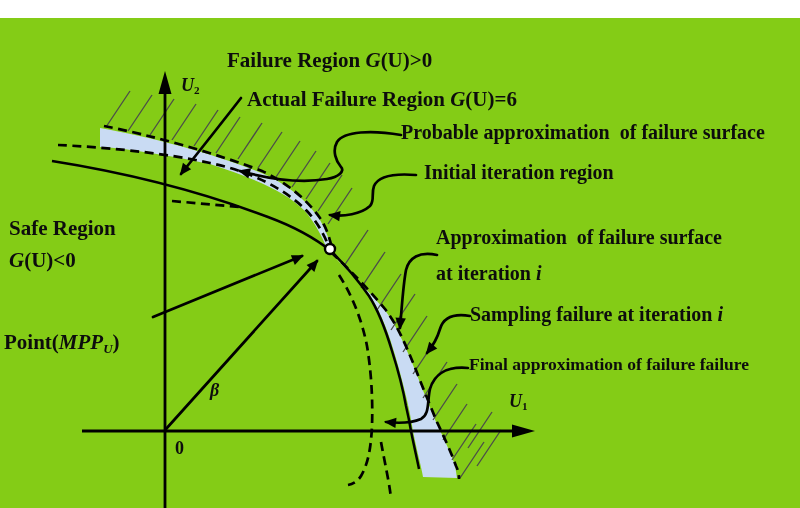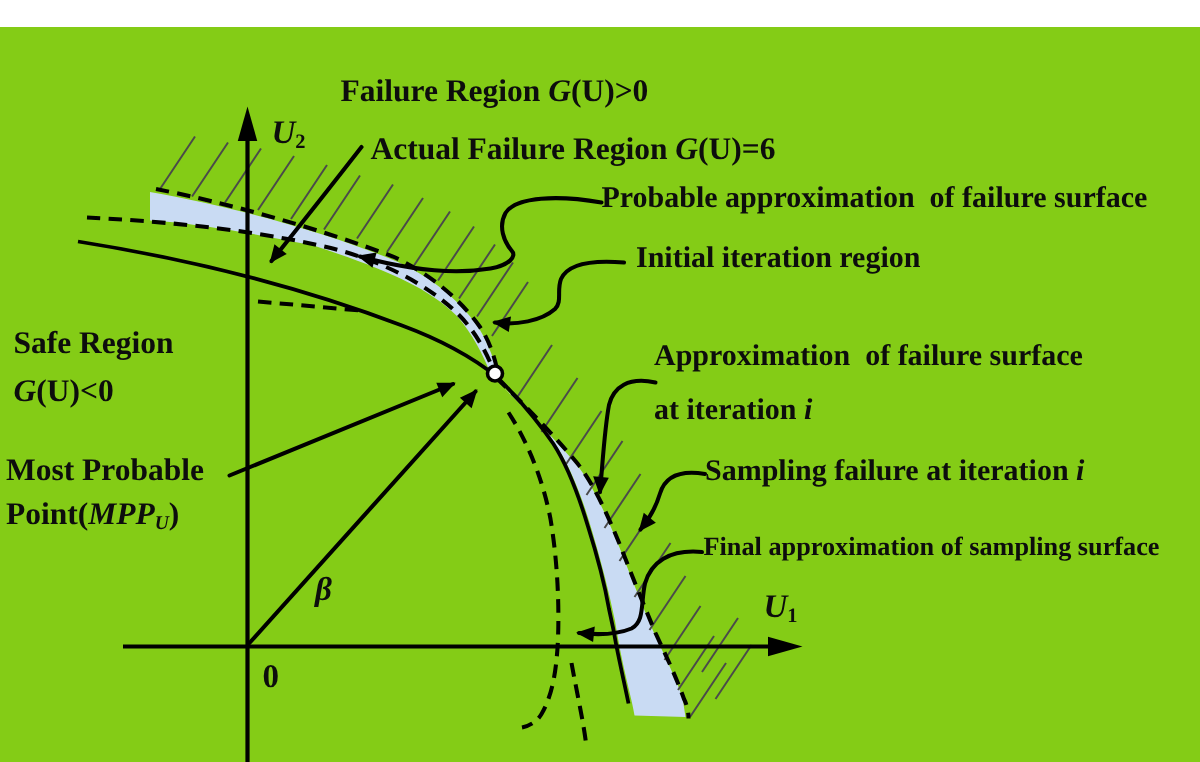--- a/index.html
+++ b/index.html
@@ -3,21 +3,21 @@
 <meta charset="utf-8">
 <style>
   html,body{margin:0;padding:0;background:#fff;}
   #stage{position:relative;width:800px;height:508px;background:#84cc16;overflow:hidden;
          font-family:"Liberation Serif","DejaVu Serif",serif;margin-top:18px;}
   #diagram{position:absolute;left:0;top:0;}
   .lbl{position:absolute;font-weight:bold;color:#0d0d0d;white-space:pre;line-height:1.05;}
   .s21{font-size:21px;}
   .s20{font-size:20px;}
   .s17{font-size:17.5px;}
-  .s22{font-size:22px;font-family:Liberation Serif, serif;}
+  .s22{font-size:18px;font-family:Liberation Serif, serif;}
   .it{font-style:italic;}
   .sub{font-size:0.62em;vertical-align:-0.28em;}
   .curve{fill:none;stroke:#000;stroke-width:2.5;}
   .dash{fill:none;stroke:#000;stroke-width:2.7;stroke-dasharray:9 5.5;}
   .leader{fill:none;stroke:#000;stroke-width:2.7;stroke-linecap:round;}
   .axis{stroke:#000;stroke-width:2.8;}
   .hatchline{stroke-width:1.3;}
 </style>
 </head>
 <body>
@@ -102,29 +102,28 @@
 
   <div class="lbl s21" style="left:247px;top:70px;"><span>Actual Failure Region </span><span class="it">G</span><span>(U)=6</span></div>
 
   <div class="lbl s20" style="left:401px;top:104px;">Probable approximation  of failure surface</div>
 
   <div class="lbl s20" style="left:424px;top:144px;">Initial iteration region</div>
 
   <div class="lbl s21" style="left:9px;top:199px;">Safe Region</div>
   <div class="lbl s21" style="left:9px;top:231px;"><span class="it">G</span><span>(U)&lt;0</span></div>
 
-  <div class="lbl s21" style="left:4px;top:284px;">Most Probable</div>
   <div class="lbl s21" style="left:4px;top:313px;"><span>Point(</span><span class="it">MPP</span><span class="it sub">U</span><span>)</span></div>
 
   <div class="lbl s20" style="left:436px;top:245px;"><span>at iteration </span><span class="it">i</span></div>
   <div class="lbl s20" style="left:436px;top:209px;">Approximation  of failure surface</div>
 
   <div class="lbl s20" style="left:470px;top:286px;"><span>Sampling failure at iteration </span><span class="it">i</span></div>
 
-  <div class="lbl s17" style="left:469px;top:337px;">Final approximation of sampling surface</div>
+  <div class="lbl s17" style="left:469px;top:337px;">Final approximation of failure failure</div>
 
   <div class="lbl s22" style="left:181px;top:58px;"><span class="it">U</span><span class="sub">2</span></div>
 
   <div class="lbl s22" style="left:509px;top:374px;"><span class="it">U</span><span class="sub">1</span></div>
 
   <div class="lbl s22 it" style="left:210px;top:363px;">β</div>
 
   <div class="lbl s22" style="left:175px;top:421px;">0</div>
 
 </div>

